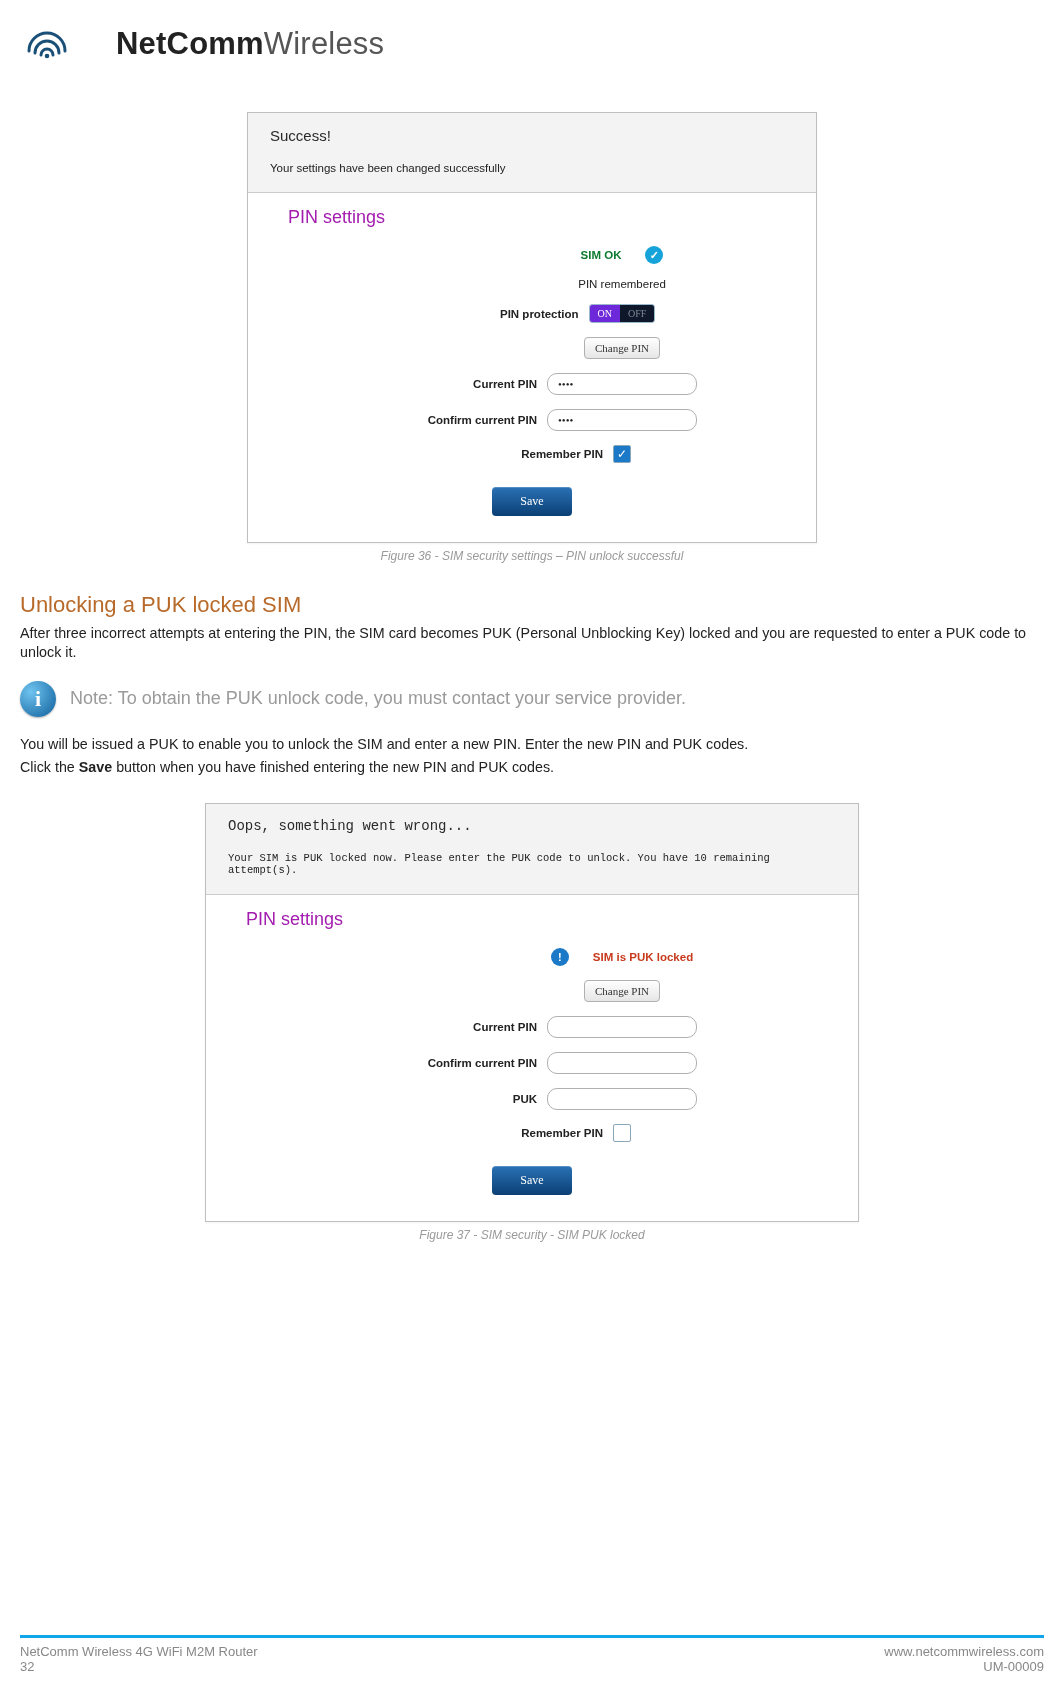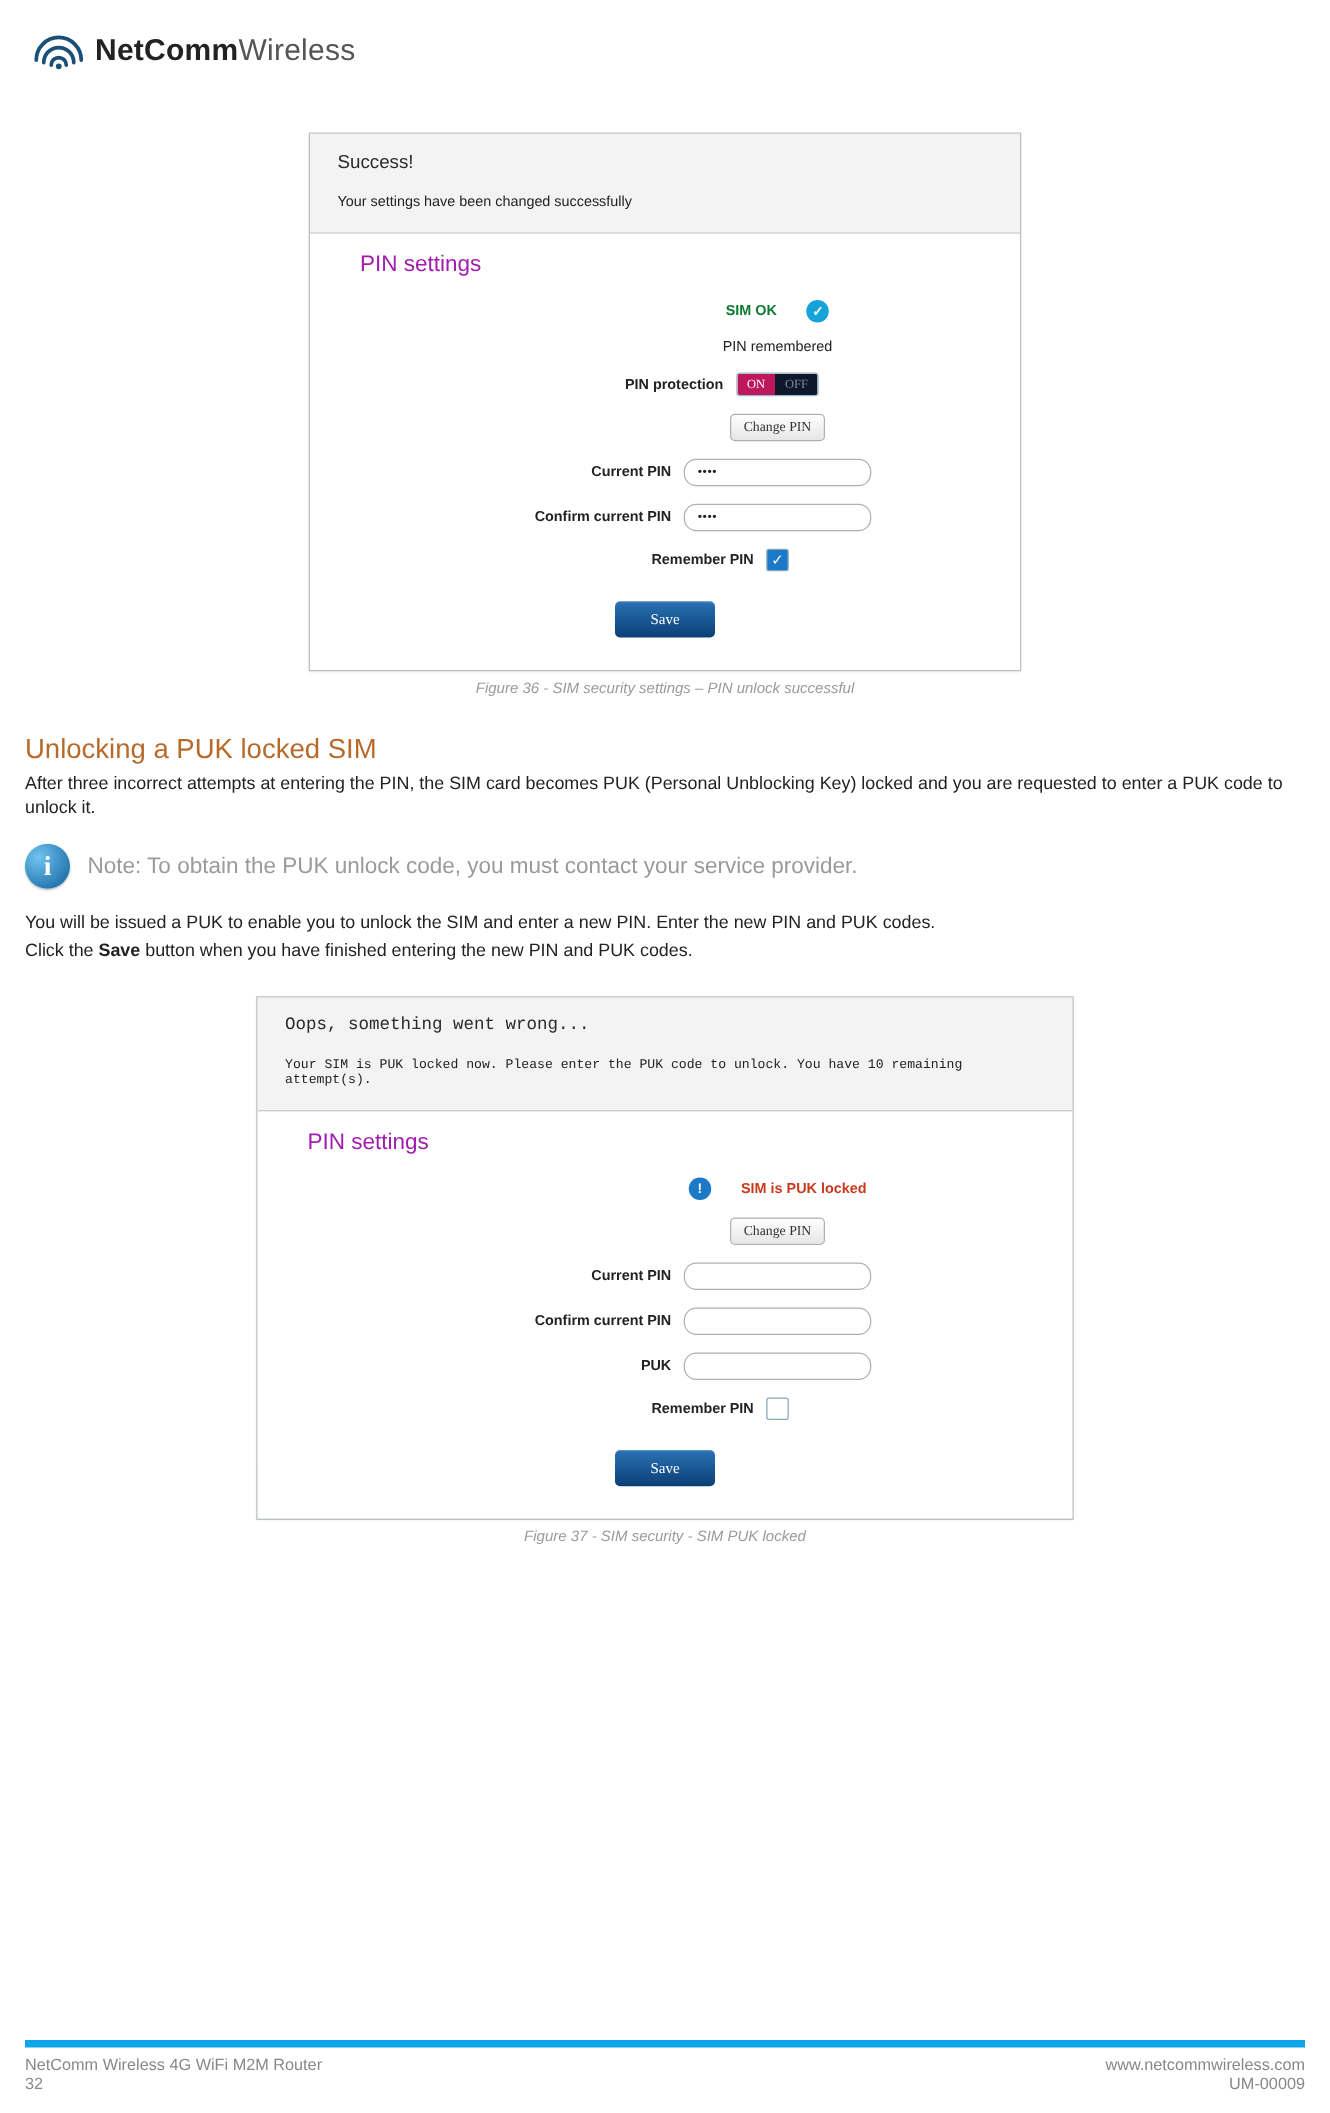--- a/index.html
+++ b/index.html
@@ -9,21 +9,21 @@
     background: #fff;
     font-family: Arial, Helvetica, sans-serif;
     color: #333;
     position: relative;
     padding: 20px 20px 0 20px;
   }
 
   
   .logo-row { display: flex; align-items: center; gap: 8px; margin-bottom: 50px; margin-top: 6px; padding-left: 6px;}
   .logo-mark svg { display:block; }
-  .logo-text { font-size: 24px; font-weight: 400; color: #555; letter-spacing: .2px;}
+  .logo-text { font-size: 31px; font-weight: 400; color: #555; letter-spacing: .2px; margin-left: 40px;}
   .logo-text b { font-weight: 700; color: #222; }
 
   
   .shot-wrap { display:flex; flex-direction:column; align-items:center; margin-bottom: 10px;}
   .shot {
     border: 1px solid #bfbfbf;
     background: #3f9cc5;
     background: linear-gradient(#5fb3d7, #2b7ea8);
     padding: 0;
     box-shadow: 0 1px 2px rgba(0,0,0,.05);
@@ -46,21 +46,21 @@
 
   .status-ok { color:#0d7a2f; font-weight:700; font-size:11.5px; }
   .status-bad{ color:#c83a1d; font-weight:700; font-size:11.5px; }
 
   .circle-icon { width:18px; height:18px; border-radius:50%; display:flex; align-items:center; justify-content:center; color:#fff; font-size:11px; font-weight:700;}
   .ci-green { background:#16a3d9; }
   .ci-blue  { background:#1b79c7; }
 
   .toggle { display:flex; border:1px solid #9bb8cc; border-radius:3px; overflow:hidden; font-size:10px; font-family: Verdana; }
   .toggle span { padding: 3px 8px; }
-  .tg-on  { background:#be185d; color:#fff; }
+  .tg-on  { background:#6d28d9; color:#fff; }
   .tg-off { background:#0f172a; color:#7a8a96; }
 
   .btn-sm {
     font-family: Verdana; font-size:11px; color:#333;
     background: linear-gradient(#fefefe,#e6e6e6);
     border:1px solid #b0b0b0; border-radius:4px;
     padding: 4px 10px;
   }
   .input {
     width: 150px; height: 22px;
@@ -107,21 +107,21 @@
     background: radial-gradient(circle at 30% 30%, #6fc3ef, #0d5e9a);
     box-shadow: 0 1px 2px rgba(0,0,0,.3);
     color:#fff; display:flex; align-items:center; justify-content:center;
     font-family: Georgia, serif; font-weight:700; font-size:22px;
   }
   .note-text { color:#9a9a9a; font-size:18px; }
 
   
   .footer {
     position:absolute; left:20px; right:20px; bottom:16px;
-    border-top:6px solid #0ea5e9; padding-top:6px;
+    border-top:3px solid #0ea5e9; padding-top:6px;
     display:flex; justify-content:space-between;
     font-size:13px; color:#888;
   }
   .footer .col { display:flex; flex-direction:column; }
   .footer .right { text-align:right; }
 
   
   .shot.wide { width: 570px; }
   .shot.narrow { width: 654px; }
 </style>

